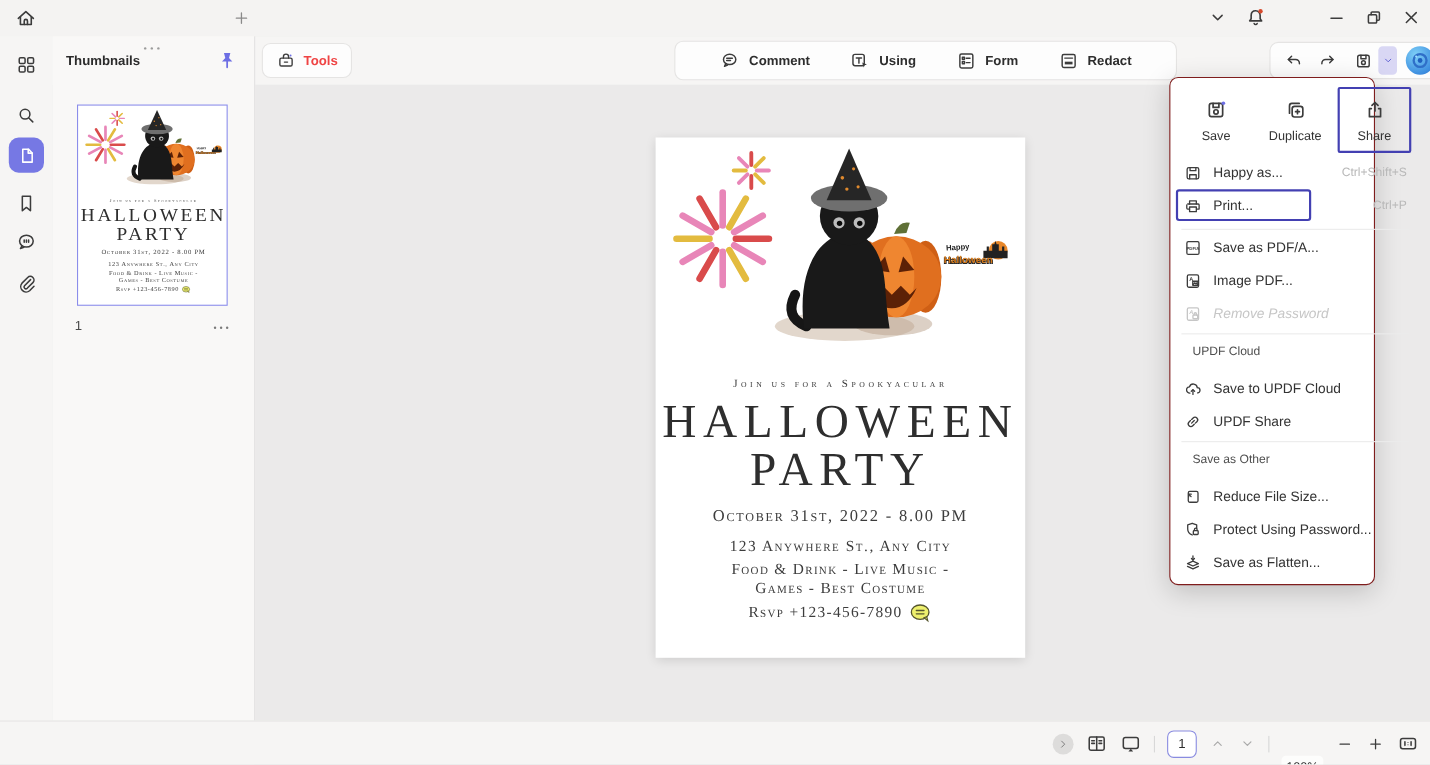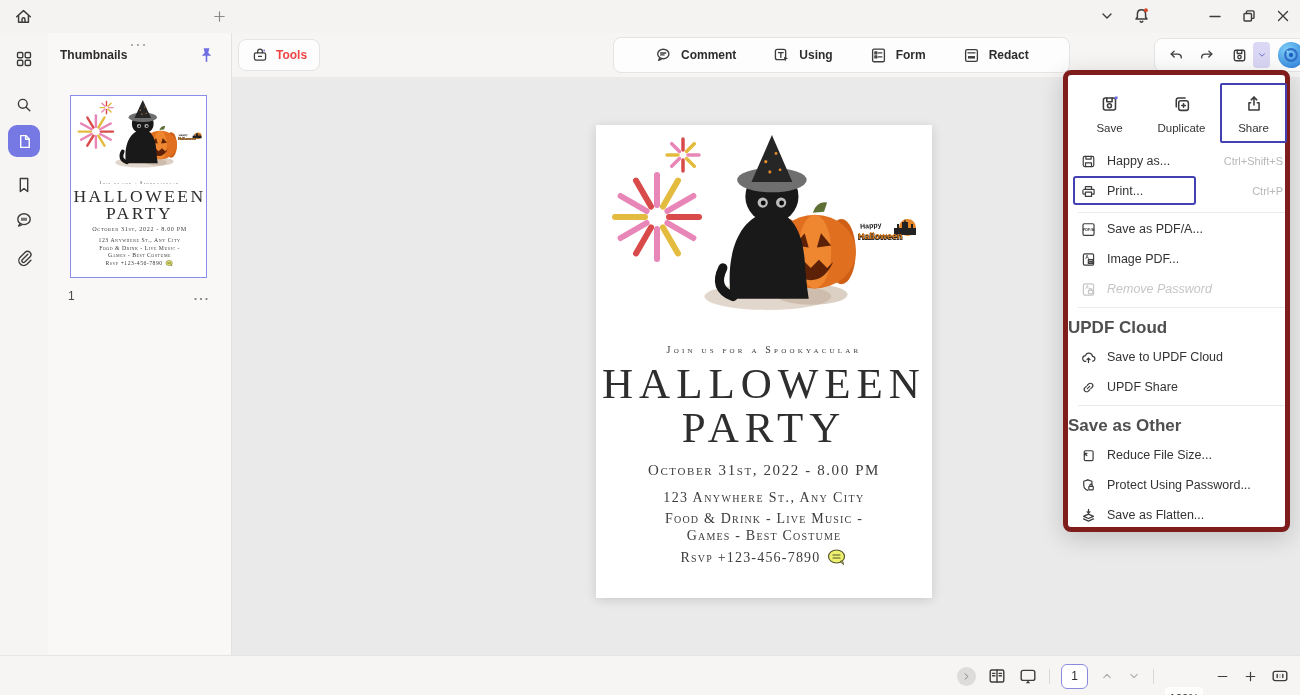--- a/index.html
+++ b/index.html
@@ -60,35 +60,35 @@
   .bigt { font-size:43px; letter-spacing:6px; color:#2e2e2e; line-height:1; }
   .t1 { top:237px; } .t2 { top:281px; }
   .dt { top:337px; font-size:15px; letter-spacing:1.6px; font-variant:small-caps; }
   .addr { top:365px; font-size:14px; letter-spacing:1.4px; font-variant:small-caps; }
   .fl1 { top:386px; font-size:14px; letter-spacing:1.2px; font-variant:small-caps; }
   .fl2 { top:403px; font-size:14px; letter-spacing:1.2px; font-variant:small-caps; }
   .rsvp { top:424px; font-size:14px; letter-spacing:1.2px; font-variant:small-caps; display:flex; justify-content:center; align-items:center; gap:6px; }
   .minipage { position:absolute; left:0; top:0; transform:scale(0.408,0.387); transform-origin:0 0; }
 
   
-  .menu { position:absolute; left:1063px; top:70px; width:227px; height:462px; background:#ffffff; border-radius:8px;
-          box-shadow:0 6px 24px rgba(0,0,0,0.18); border:5px solid #7f1d1d; font-size:12.5px; color:#333; z-index:5; }
+  .menu { position:absolute; left:1063px; top:70px; width:187px; height:462px; background:#ffffff; border-radius:8px;
+          box-shadow:0 6px 24px rgba(0,0,0,0.18); border:1px solid #7f1d1d; font-size:12.5px; color:#333; z-index:5; }
   .quick { position:absolute; left:0; top:8px; width:227px; height:62px; display:flex; justify-content:space-between; padding:0 8px; }
   .qbtn { width:67px; height:60px; display:flex; flex-direction:column; align-items:center; justify-content:center; gap:7px; cursor:pointer; border-radius:4px; }
   .qbtn span { font-size:11.5px; color:#333; }
   .qbtn.anno { border:2px solid #4340b2; border-radius:2px; }
   .mrow { position:absolute; left:0; width:227px; height:30px; display:flex; align-items:center; padding:0 12px; gap:10px; cursor:pointer; }
   .mrow .lbl { flex:0 0 auto; }
   .mrow .sc { margin-left:auto; font-size:11px; color:#b8b8b8; }
   .mrow.dis { cursor:default;font-style:italic; }
   .mrow.dis .lbl { color:#c6c6c6; }
   .mrow.dis svg.ic { stroke:#c6c6c6; }
   .annobox { position:absolute; left:5px; top:0px; width:123px; height:29px; border:2px solid #4340b2; border-radius:3px; pointer-events:none; }
   .mdiv { position:absolute; left:10px; width:207px; height:1px; background:#ebebeb; }
-  .mhdr { position:absolute; left:0; width:200px; font-size:17px; font-weight:700; color:#4f4f4f; }
+  .mhdr { position:absolute; left:20px; width:200px; font-size:11px; font-weight:400; color:#4f4f4f; }
 
   
   .bottombar { position:absolute; left:0; top:655px; width:1300px; height:40px; background:#f6f5f4; border-top:1px solid #e6e5e4; }
   .bb-group { position:absolute; right:10px; top:0; height:40px; display:flex; align-items:center; gap:11px; }
   .bb-btn { display:flex; align-items:center; justify-content:center; cursor:pointer; }
   .bb-sep { width:1px; height:15px; background:#d8d8d8; }
   .pagebox { width:27px; height:25px; border:1.5px solid #898be0; border-radius:6px; background:#fff; display:flex; align-items:center; justify-content:center; font-size:12px; color:#2d2d2d; cursor:text; }
   .zoompill { min-width:38px; height:23px; background:#fdfdfc; border-radius:4px; display:flex; align-items:center; justify-content:center; font-size:11.5px; color:#2d2d2d; cursor:pointer; padding:0 4px;margin-top:44px; }
   .circlebtn { width:19px; height:19px; border-radius:50%; background:#dddcdb; display:flex; align-items:center; justify-content:center; cursor:pointer; }
 </style>

